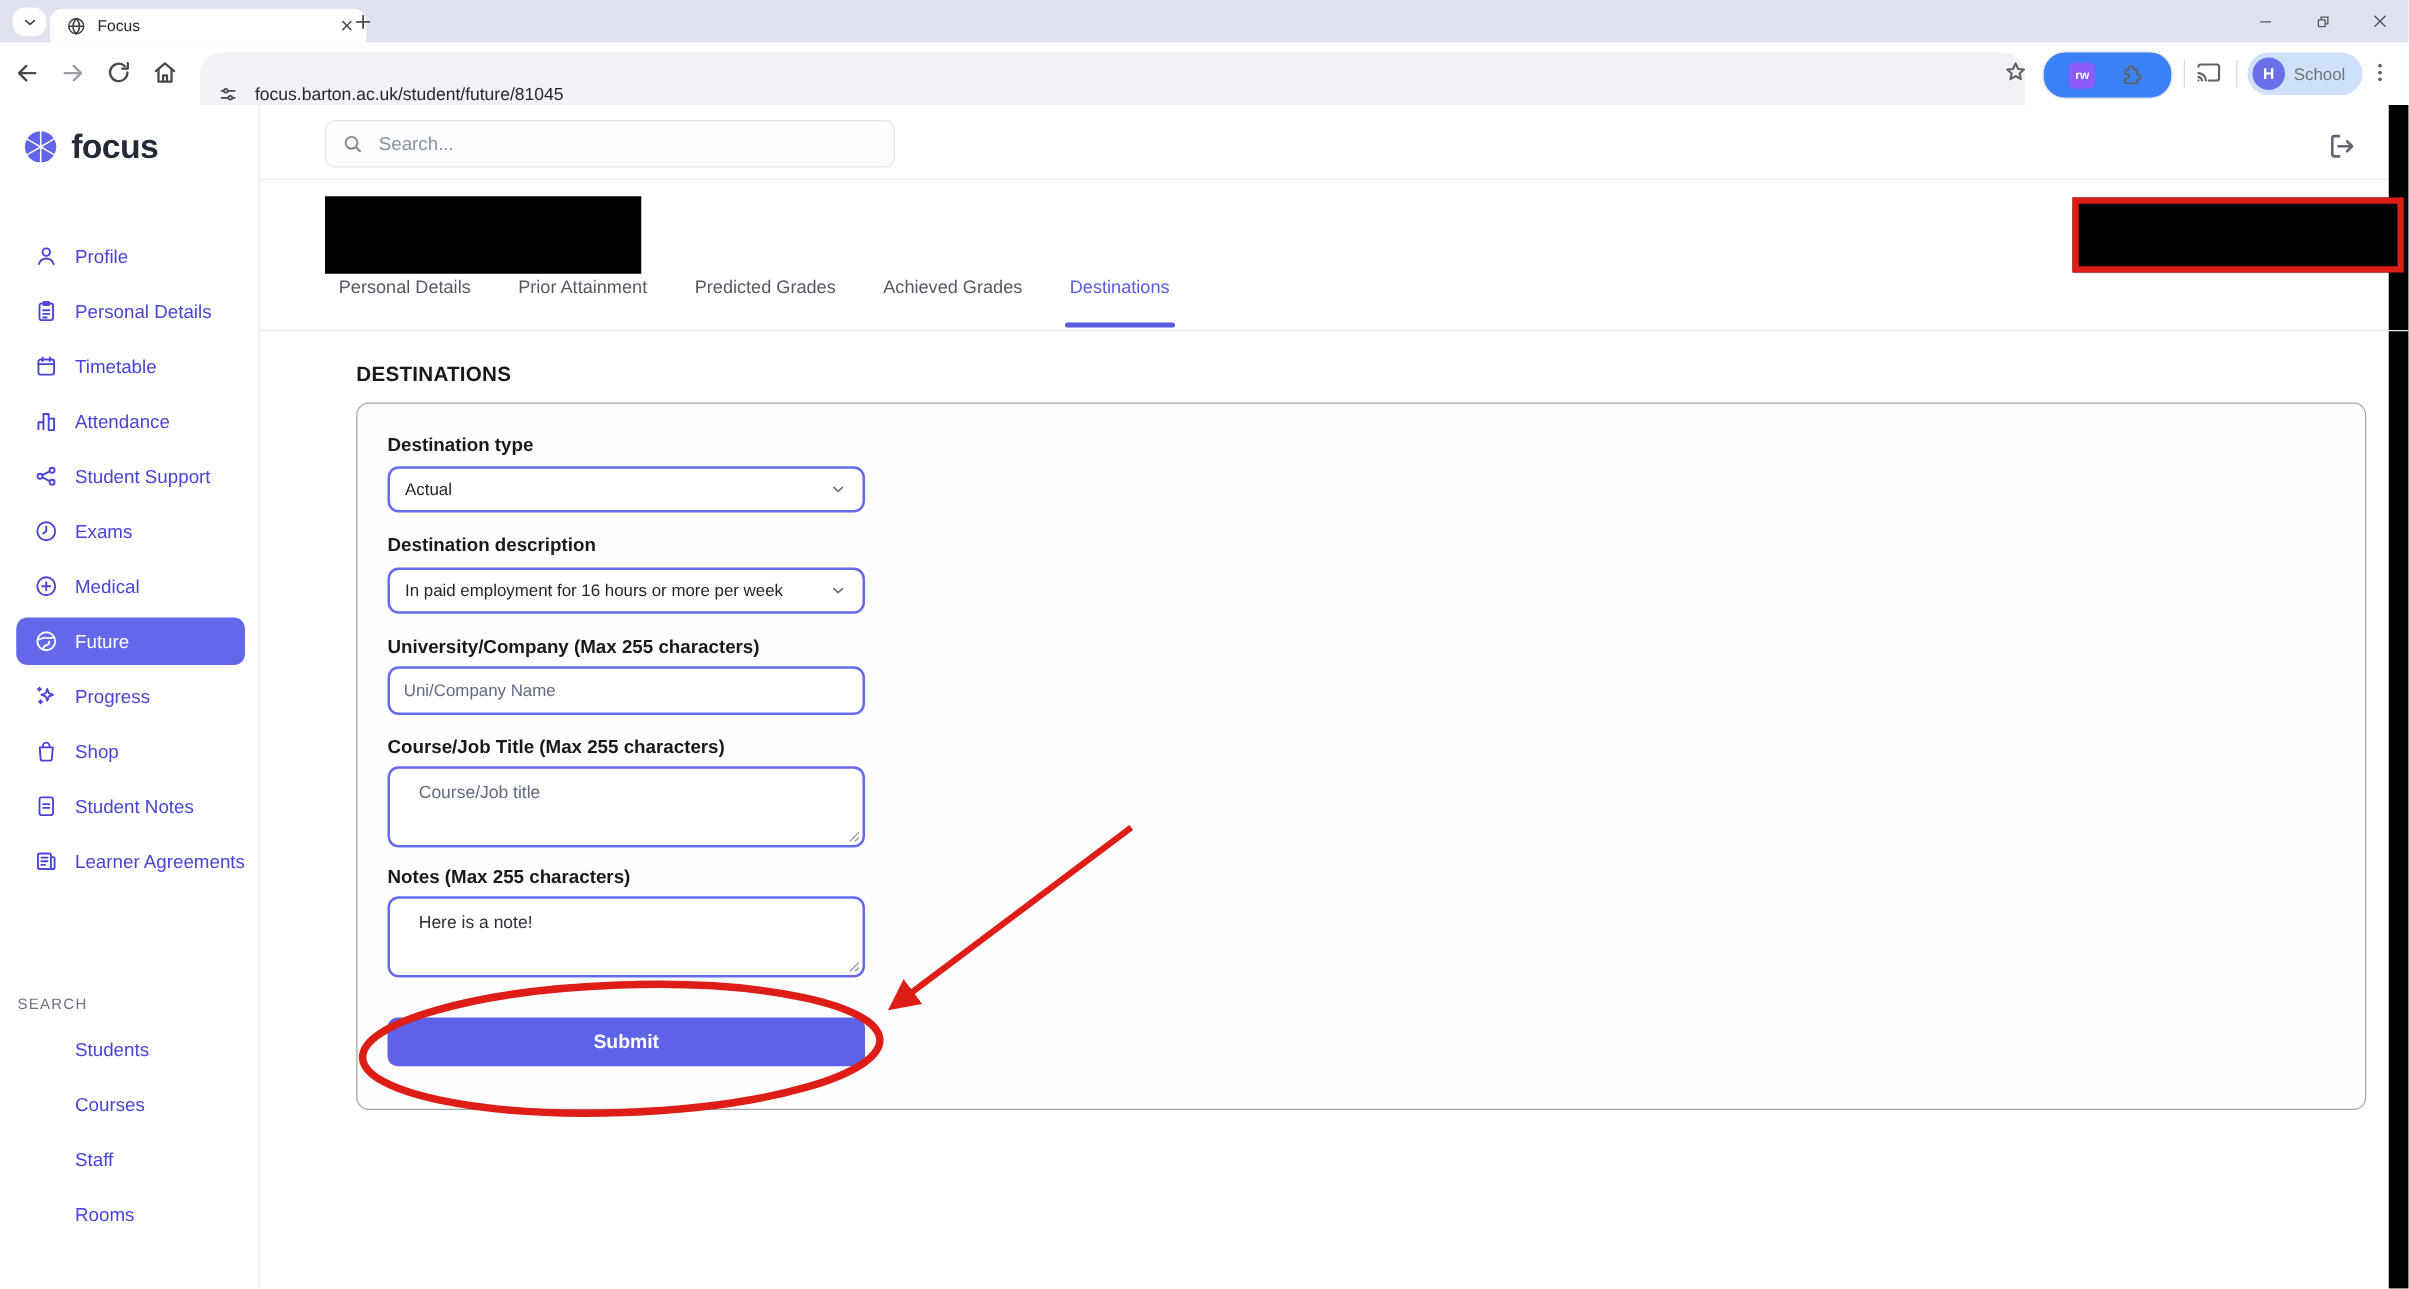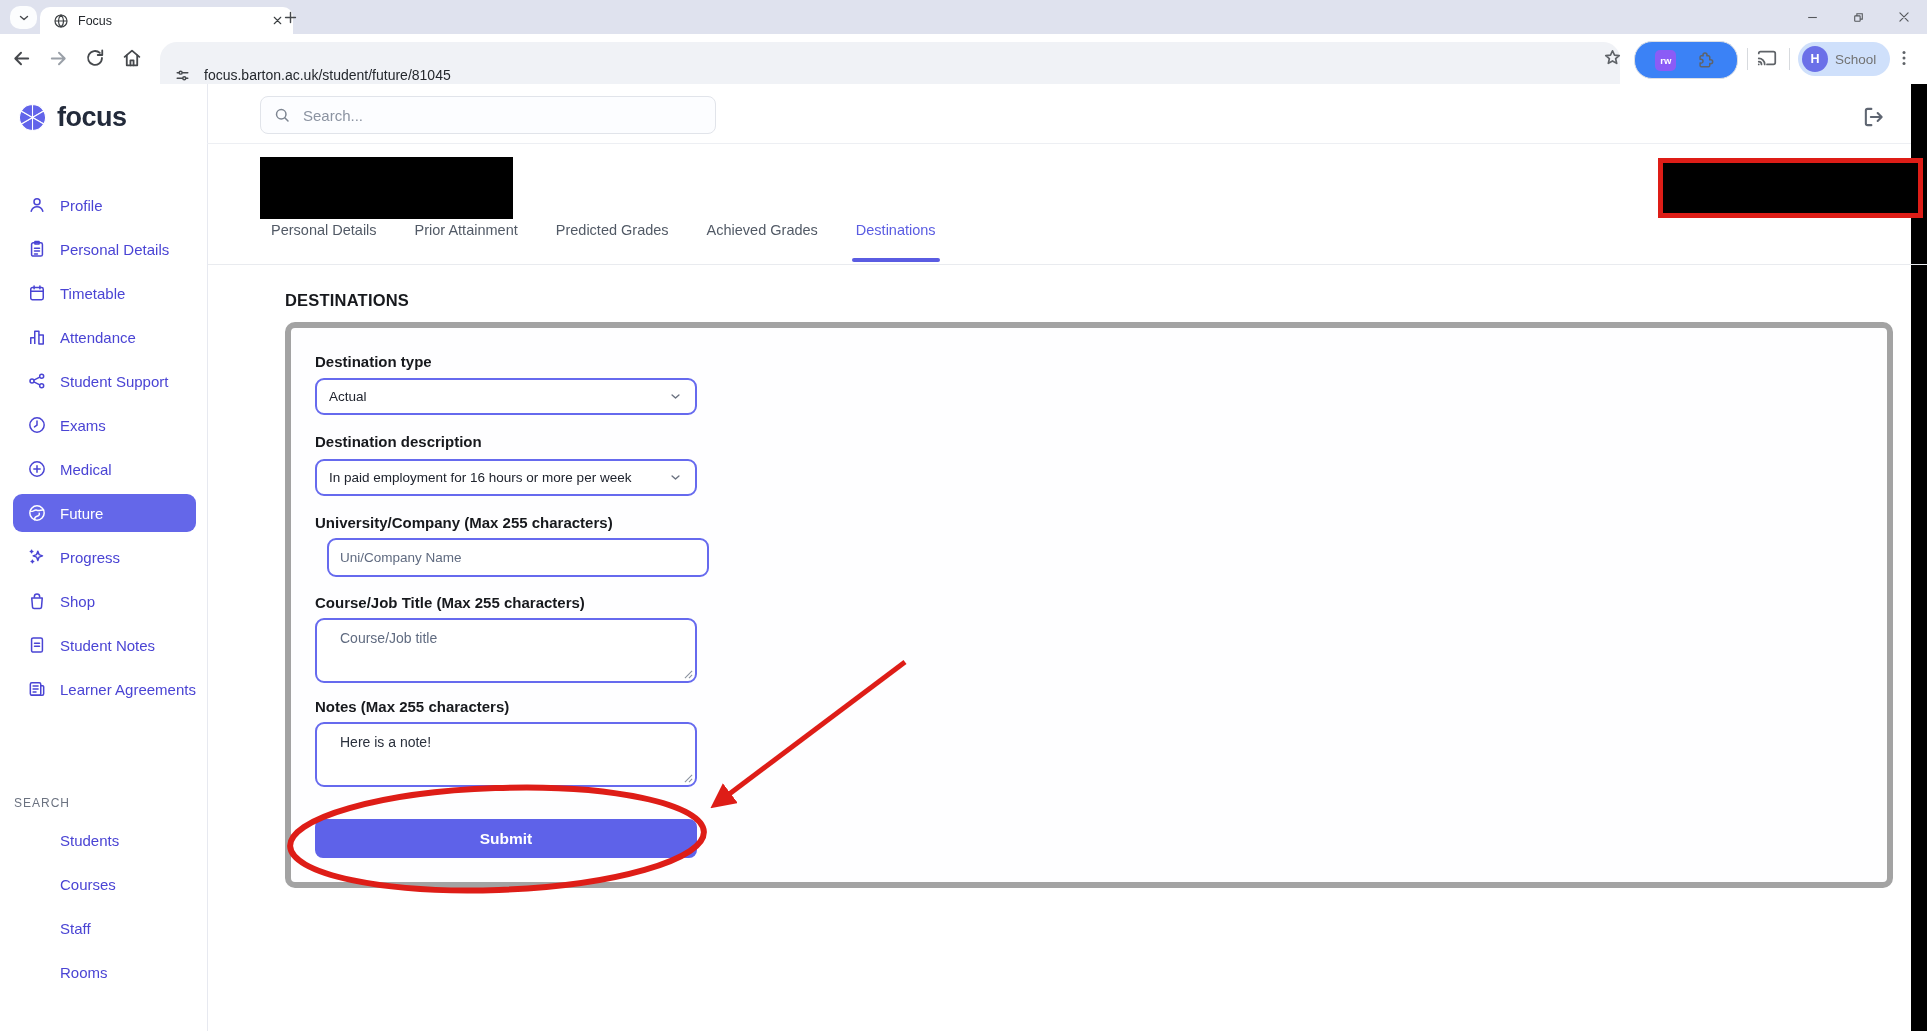--- a/index.html
+++ b/index.html
@@ -70,29 +70,29 @@
   
   .tabs{position:absolute;left:271px;top:138px;display:flex;gap:38px;}
   .tab{position:relative;font-size:14.5px;color:#525a66;padding-bottom:6px;}
   .tab.active{color:#5a5ce2;}
   .tab.active::after{content:"";position:absolute;left:-4px;right:-4px;top:36px;height:4px;
                      border-radius:4px;background:#5a5ce2;}
   .tabs-divider{position:absolute;left:208px;right:0;top:180px;height:1px;background:#e9ebef;}
 
   
   .heading{position:absolute;left:285px;top:207px;font-size:16.5px;font-weight:bold;color:#17191d;letter-spacing:.2px;}
-  .card{position:absolute;left:285px;top:238px;width:1608px;height:566px;border:6px solid #a3a3a3;
+  .card{position:absolute;left:285px;top:238px;width:1608px;height:566px;border:1px solid #a3a3a3;
         border-radius:10px;background:#fefeff;box-sizing:border-box;}
   .f-label{position:absolute;left:24px;font-size:15px;font-weight:bold;color:#17191d;}
   .f-ctl{position:absolute;left:24px;width:382px;border:2px solid #666aee;border-radius:9px;
          background:#fff;box-sizing:border-box;}
   .f-select{height:37px;display:flex;align-items:center;padding:0 12px;font-size:13.5px;color:#20242e;}
   .f-select .val{flex:1;}
   .f-input{height:39px;font-size:13.5px;color:#a16207;padding:0 11px;outline:none;
-           font-family:"Liberation Sans",sans-serif;margin-left:12px;}
+           font-family:"Liberation Sans",sans-serif;}
   .f-input::placeholder{color:#606b80;}
   .ta-wrap{position:absolute;left:24px;width:382px;height:65px;}
   .ta-wrap textarea{width:100%;height:100%;border:2px solid #666aee;border-radius:9px;box-sizing:border-box;
            resize:none;outline:none;padding:9px 23px;font-size:14px;line-height:1.35;color:#2a303c;
            font-family:"Liberation Sans",sans-serif;background:#fff;}
   .ta-wrap textarea::placeholder{color:#606b80;}
   .ta-handle{position:absolute;right:4px;bottom:4px;pointer-events:none;}
   .submit{position:absolute;left:24px;top:491px;width:382px;height:39px;background:#5e62e9;border:none;
           border-radius:8px;color:#fff;font-size:15.5px;font-weight:bold;cursor:pointer;
           font-family:"Liberation Sans",sans-serif;}

